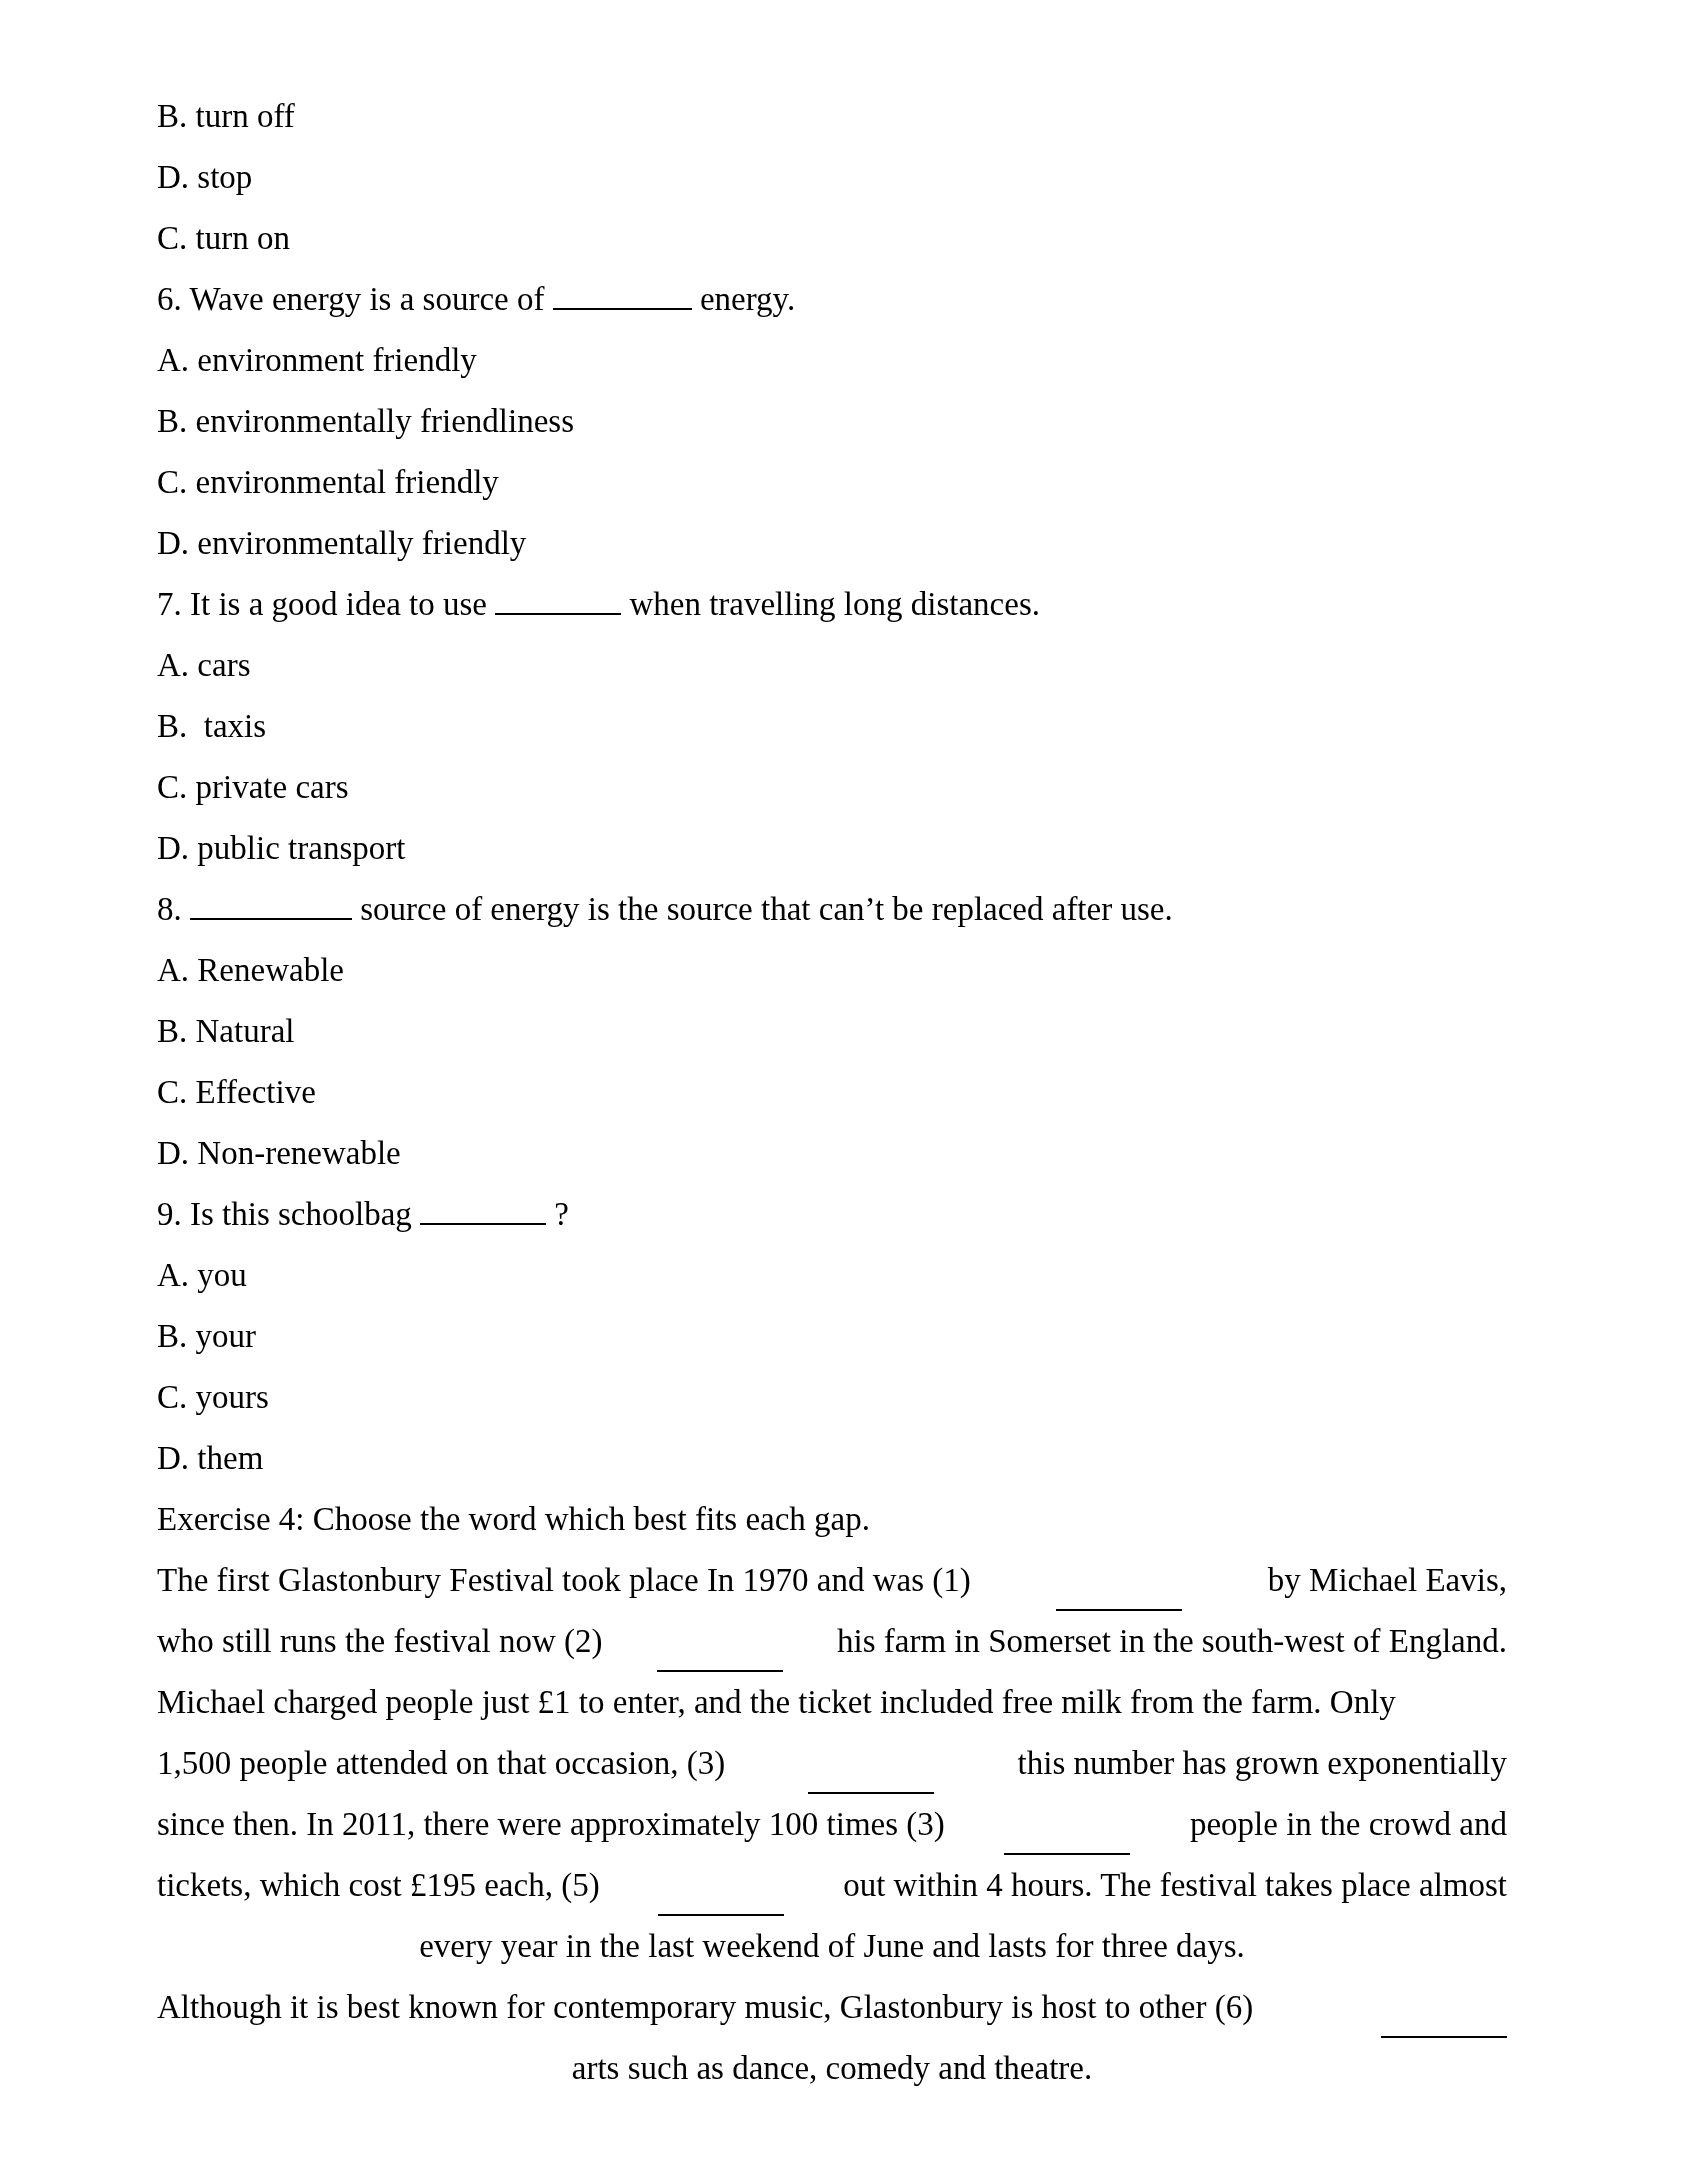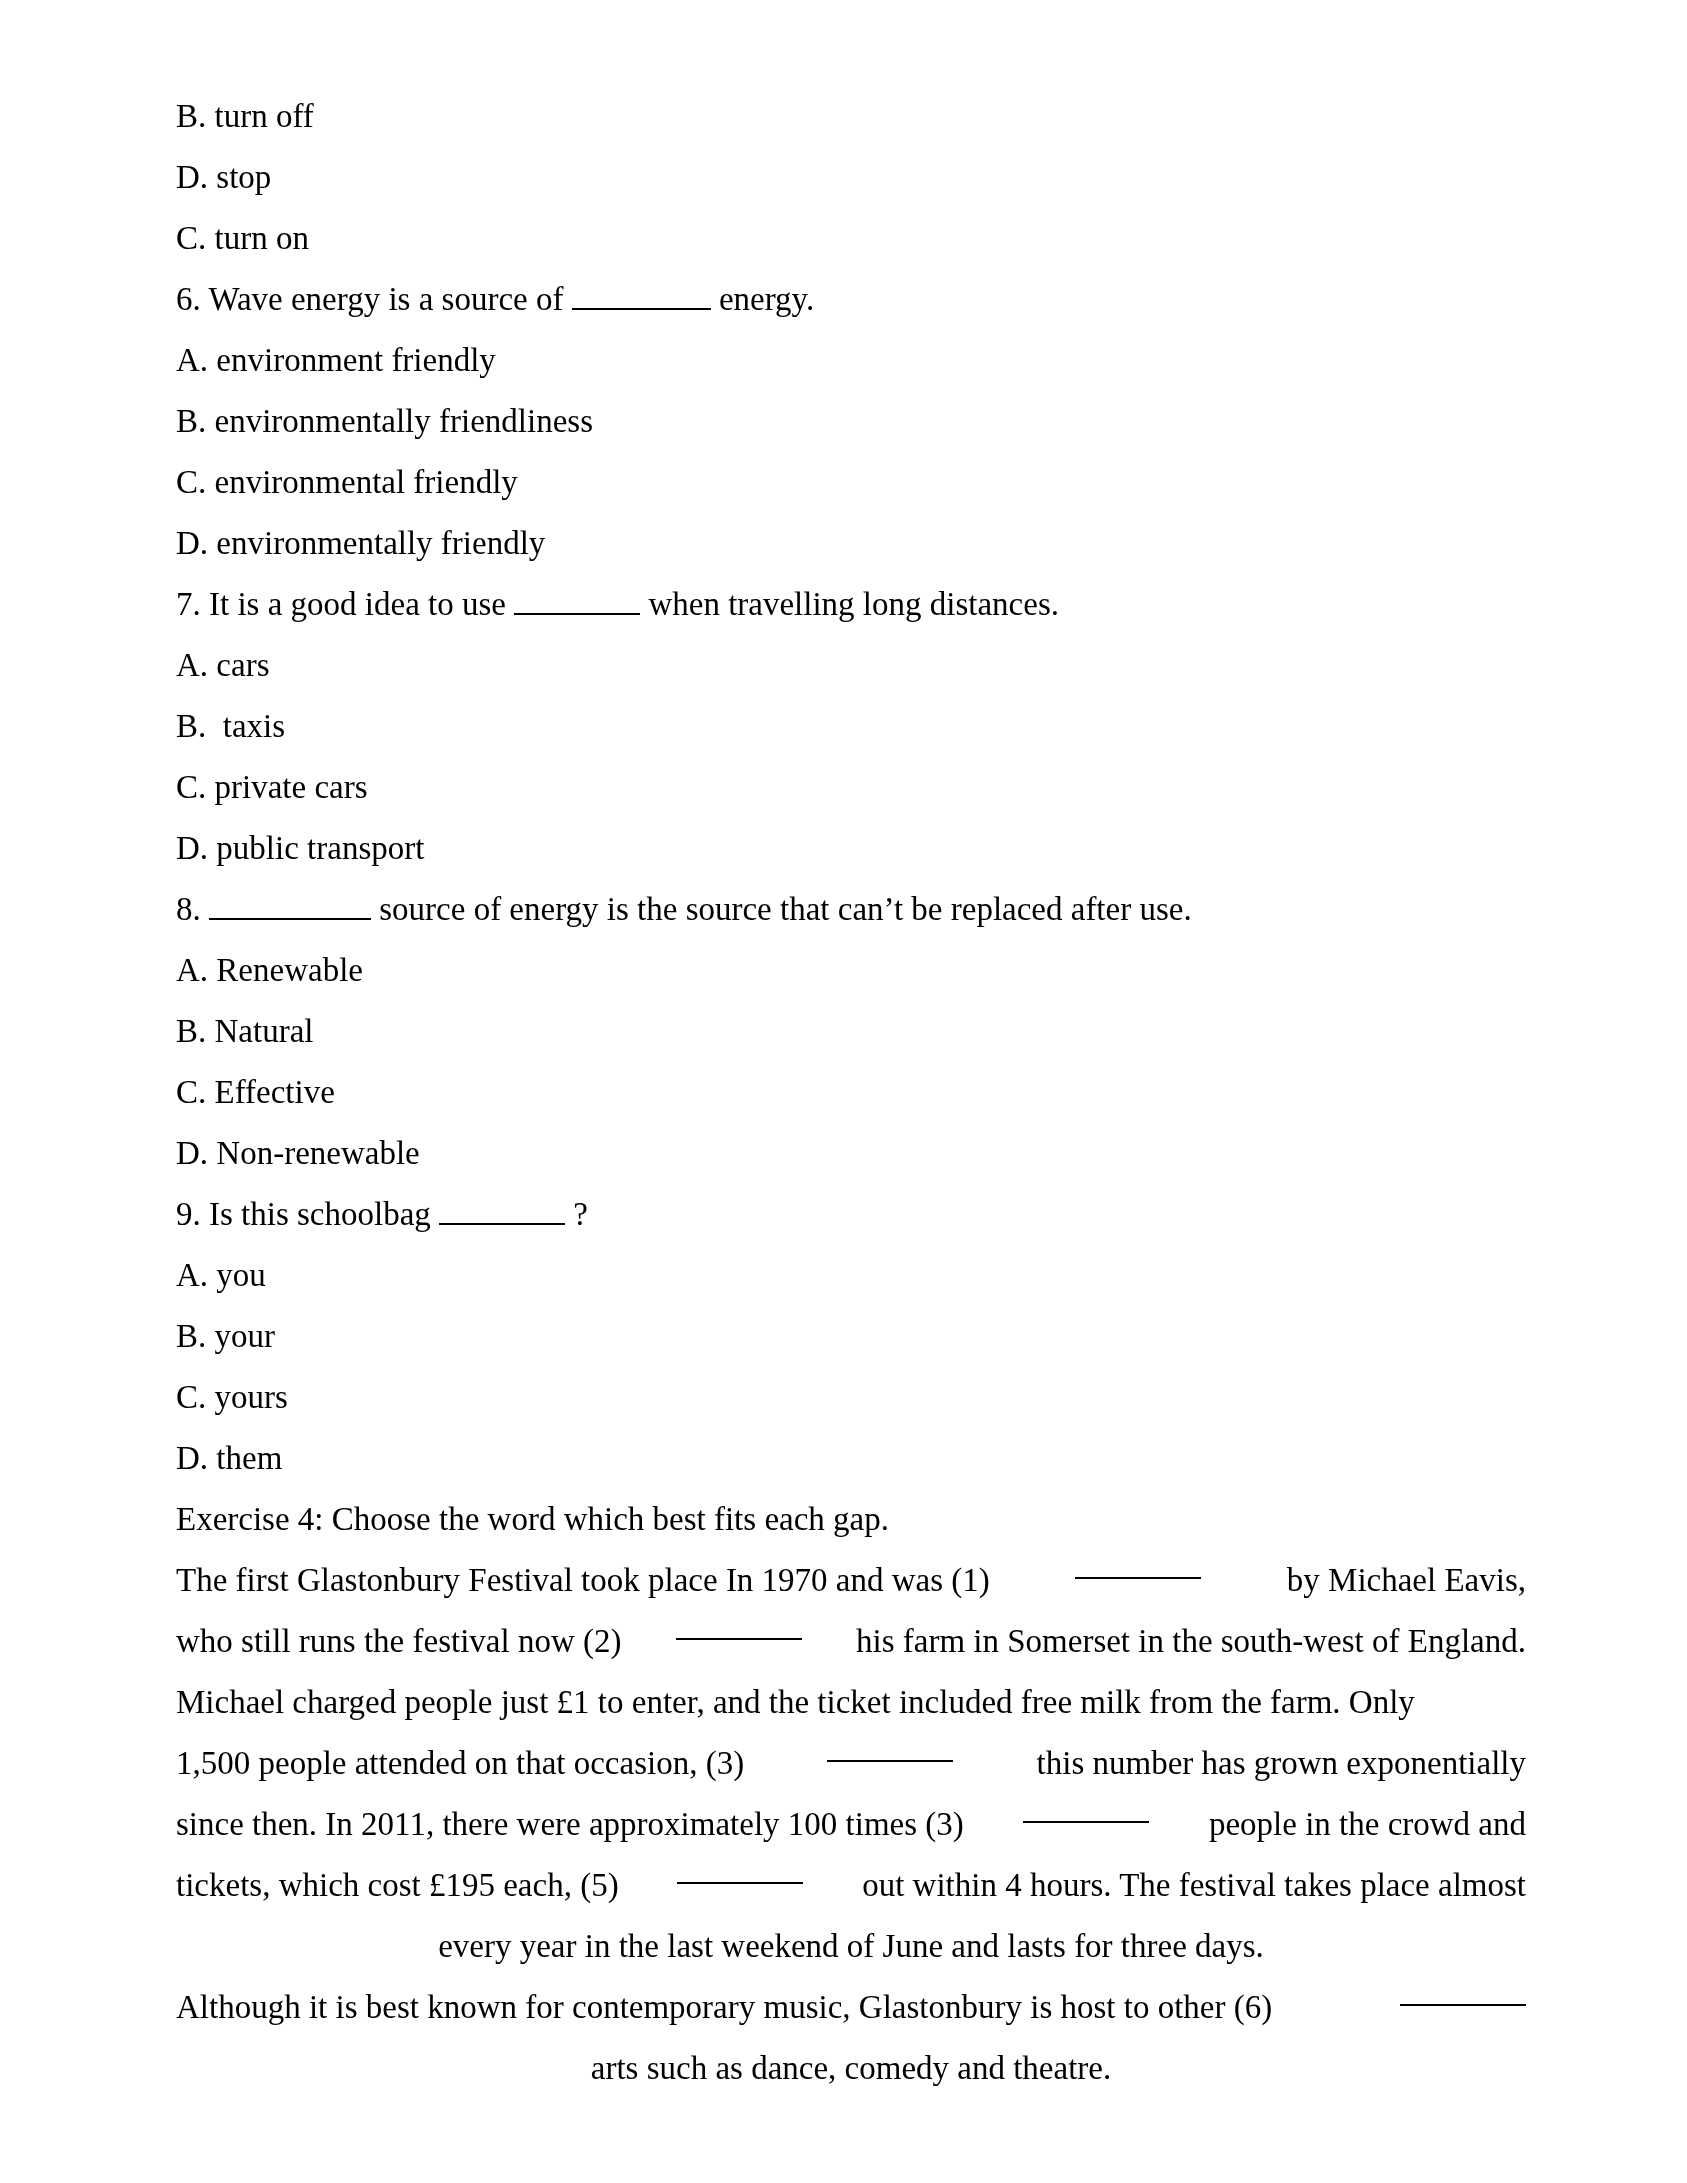--- a/index.html
+++ b/index.html
@@ -1,26 +1,26 @@
 <!DOCTYPE html>
 <html style="font-size:10.6px"><head>
   <meta charset="utf-8">
   <style>
     html, body { margin: 0; padding: 0; background: #ffffff; }
     body { width: 1687px; height: 2183px; position: relative; overflow: hidden; }
     .page {
-      position: absolute; left: 176px; top: 86px; width: 1350px;
+      position: absolute; left: 157px; top: 86px; width: 1350px;
       font-family: "Liberation Serif", "DejaVu Serif", serif;
       font-size: 33px; color: #000; line-height: 61px;
     }
     .line { white-space: pre; height: 61px; }
     .blank { display: inline-block; border-bottom: 2px solid #000; height: 26.5px; vertical-align: baseline; }
     .b1 { width: 139px; } .b2 { width: 126px; } .b3 { width: 162px; }
     .bold { font-weight: normal; }
-    .just { display: flex; justify-content: space-between; white-space: pre; height: 61px; }
+    .just { display: flex; justify-content: space-between; white-space: pre; height: 61px; align-items: flex-end; }
     .para-last { white-space: pre; height: 61px; text-align: center; }
     .gap { display: inline-block; border-bottom: 2px solid #000; width: 126px; height: 26.5px; vertical-align: baseline; }
   </style>
 </head>
 <body>
 
 <div class="page">
 
   <div class="line"><span>B.</span> <span>turn off</span></div>
   <div class="line"><span>D.</span> <span>stop</span></div>

